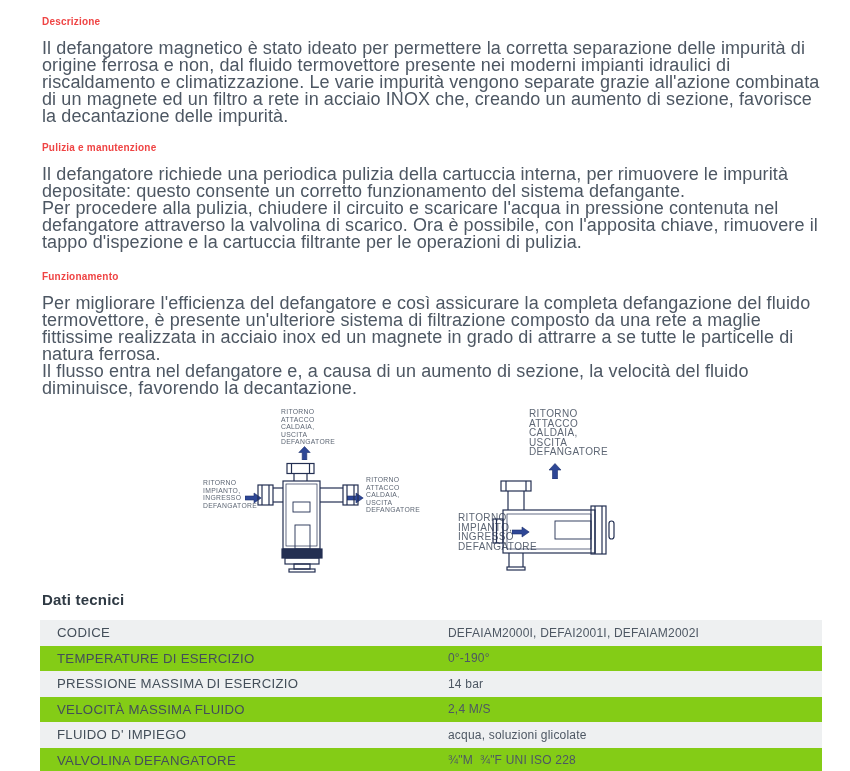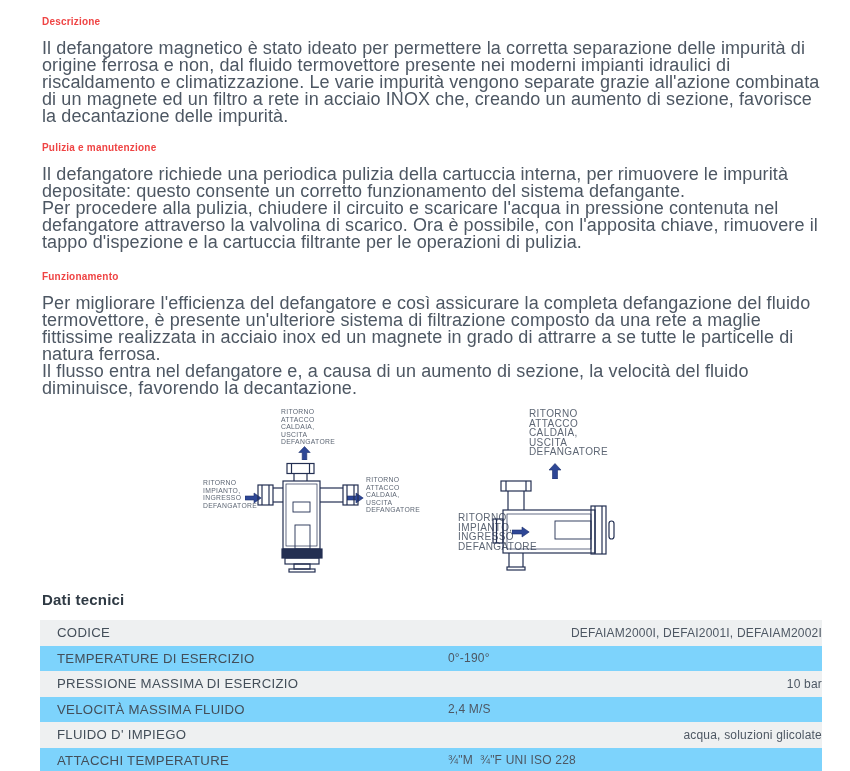--- a/index.html
+++ b/index.html
@@ -53,23 +53,23 @@
   h3.tech-heading {
     font-size: 15px; line-height: 15px;
     font-weight: 700; color: #2f3a44;
     letter-spacing: .2px;
     margin: 14px 0 0 0;
   }
   .tech-table { width: 782px; margin-top: 13px; margin-left: -2px; }
   .t-row {
     display: flex; align-items: center;
     height: 25.5px;
-    background: #7dd3fc;
-  }
-  .t-row.alt { background: #eef0f1; justify-content: space-between; }
+    background: #84cc16;
+  }
+  .t-row.alt { background: #eef0f1; }
   .t-label {
     width: 408px; padding-left: 17px;
     font-size: 13.2px; letter-spacing: .3px;
     color: #434e59;
   }
   .t-value {
     font-size: 12px; letter-spacing: .2px;
     color: #4d5763;
     white-space: pre-wrap;
   }
@@ -212,32 +212,32 @@
     <div class="t-row alt">
       <div class="t-label">CODICE</div>
       <div class="t-value">DEFAIAM2000I, DEFAI2001I, DEFAIAM2002I</div>
     </div>
     <div class="t-row">
       <div class="t-label">TEMPERATURE DI ESERCIZIO</div>
       <div class="t-value">0°-190°</div>
     </div>
     <div class="t-row alt">
       <div class="t-label">PRESSIONE MASSIMA DI ESERCIZIO</div>
-      <div class="t-value">10 bar</div>
+      <div class="t-value">14 bar</div>
     </div>
     <div class="t-row">
       <div class="t-label">VELOCITÀ MASSIMA FLUIDO</div>
       <div class="t-value">2,4 M/S</div>
     </div>
     <div class="t-row alt">
       <div class="t-label">FLUIDO D' IMPIEGO</div>
       <div class="t-value">acqua, soluzioni glicolate</div>
     </div>
     <div class="t-row">
-      <div class="t-label">ATTACCHI TEMPERATURE</div>
+      <div class="t-label">VALVOLINA DEFANGATORE</div>
       <div class="t-value">¾"M  ¾"F UNI ISO 228</div>
     </div>
     <div class="t-row alt">
       <div class="t-label">ATTACCO VALVOLINA DI SFIATO</div>
       <div class="t-value">¼"F  UNI ISO 228</div>
     </div>
   </div>
 
 </div>
 

